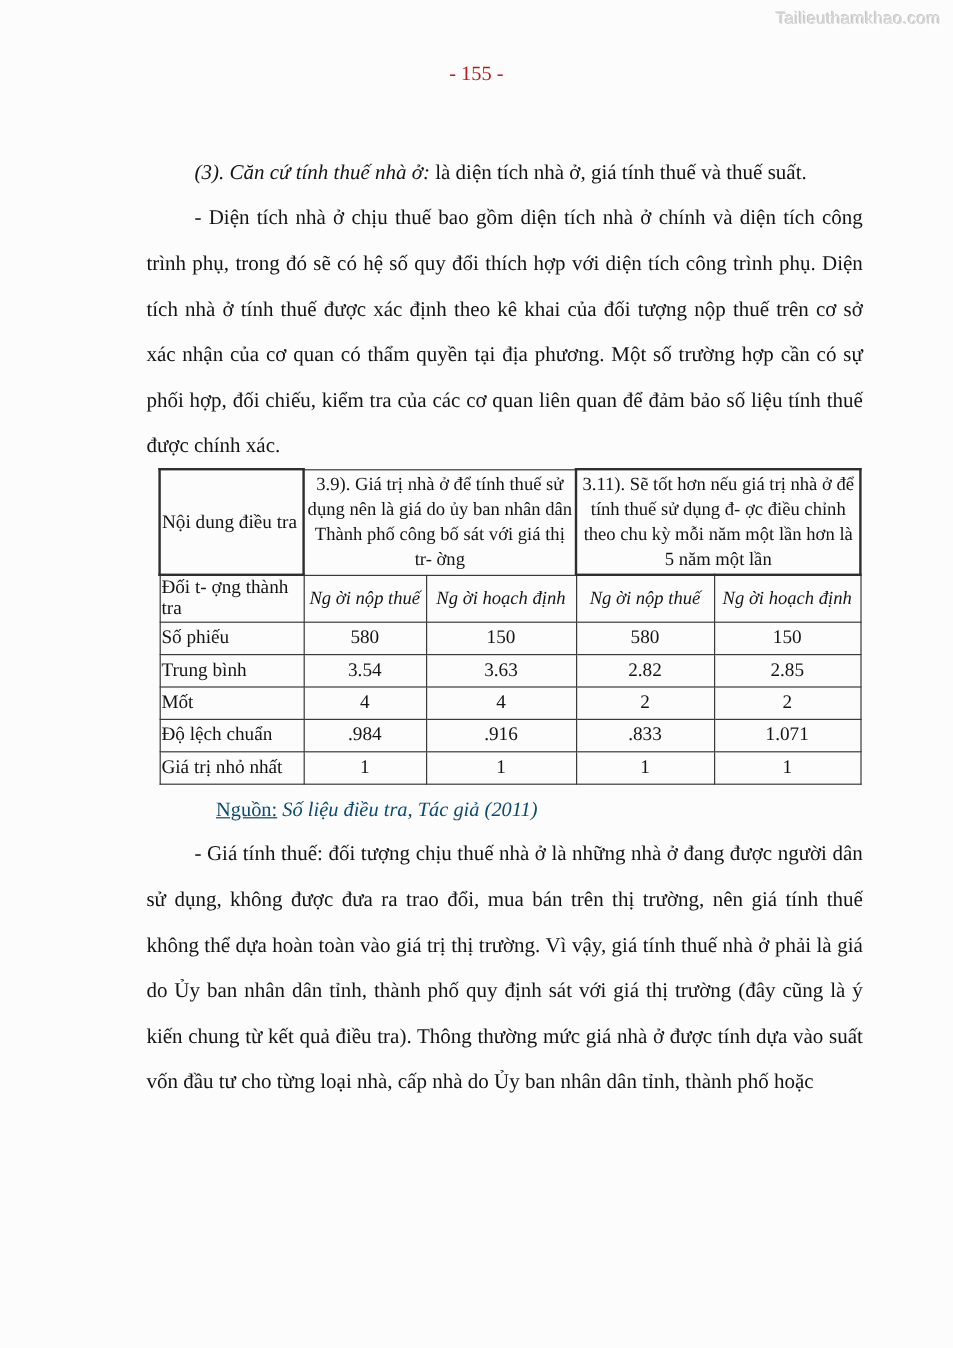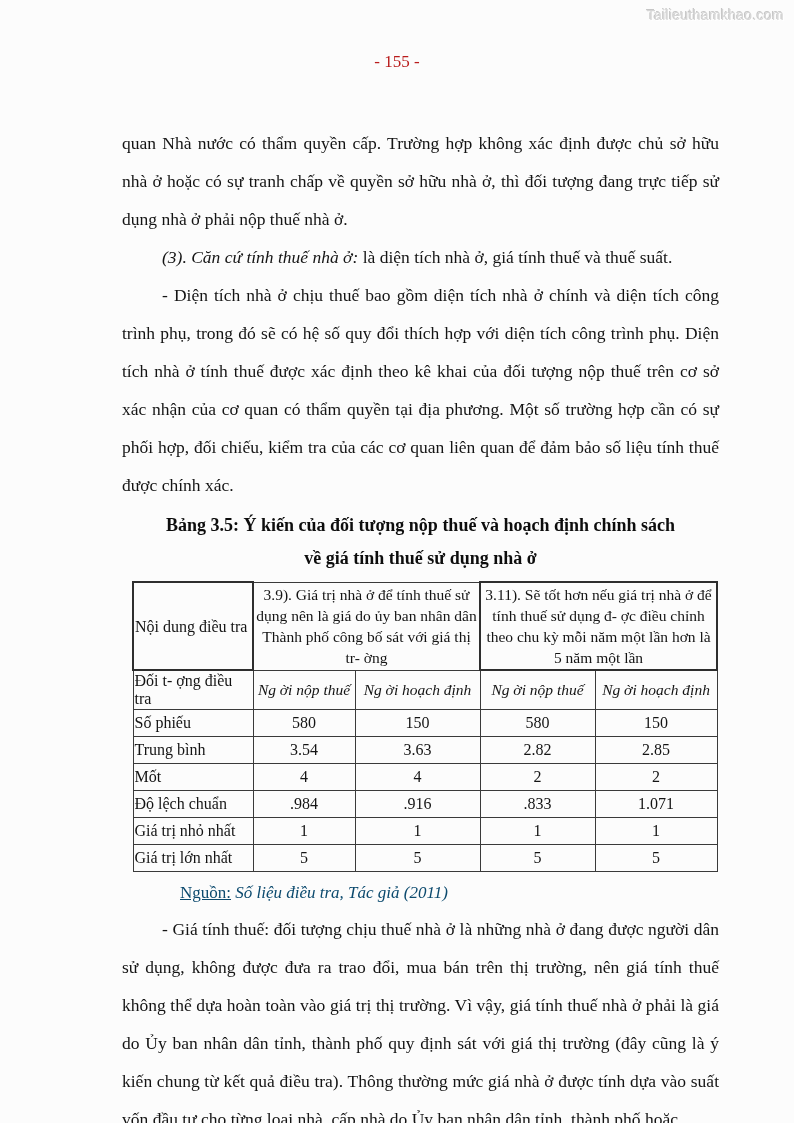--- a/index.html
+++ b/index.html
@@ -70,47 +70,42 @@
   .spacer-small { height: 4px; }
 </style>
 </head>
 <body>
 
 <div class="watermark">Tailieuthamkhao.com</div>
 <div class="page-number">- 155 -</div>
 
 <div class="content">
 
-  <p class="body-par">quan Nhà nước có thẩm quyền cấp. Trường hợp không xác định được chủ sở hữu nhà ở hoặc có sự tranh chấp về quyền sở hữu nhà ở, thì đối tượng đang trực tiếp sử dụng nhà ở phải nộp thuế nhà ở.</p>
 
   <p class="body-par indent"><span class="italic-lead">(3). Căn cứ tính thuế nhà ở:</span><span> là diện tích nhà ở, giá tính thuế và thuế suất.</span></p>
 
   <p class="body-par indent">- Diện tích nhà ở chịu thuế bao gồm diện tích nhà ở chính và diện tích công trình phụ, trong đó sẽ có hệ số quy đổi thích hợp với diện tích công trình phụ. Diện tích nhà ở tính thuế được xác định theo kê khai của đối tượng nộp thuế trên cơ sở xác nhận của cơ quan có thẩm quyền tại địa phương. Một số trường hợp cần có sự phối hợp, đối chiếu, kiểm tra của các cơ quan liên quan để đảm bảo số liệu tính thuế được chính xác.</p>
 
-  <div class="caption">
-    <div>Bảng 3.5: Ý kiến của đối tượng nộp thuế và hoạch định chính sách</div>
-    <div>về giá tính thuế sử dụng nhà ở</div>
-  </div>
 
   <table class="survey">
     <colgroup>
       <col style="width:120px">
       <col style="width:102px">
       <col style="width:125px">
       <col style="width:115px">
       <col style="width:122px">
     </colgroup>
     <tbody>
       <tr>
         <td class="qhead outer" style="text-align:left; font-size:16px;">Nội dung điều tra</td>
         <td class="qhead" colspan="2">3.9). Giá trị nhà ở để tính thuế sử dụng nên là giá do ủy ban nhân dân Thành phố công bố sát với giá thị tr- ờng</td>
         <td class="qhead outer" colspan="2">3.11). Sẽ tốt hơn nếu giá trị nhà ở để tính thuế sử dụng đ- ợc điều chỉnh theo chu kỳ mỗi năm một lần hơn là 5 năm một lần</td>
       </tr>
       <tr>
-        <td class="rowlabel">Đối t- ợng điều tra</td>
+        <td class="rowlabel">Đối t- ợng thành tra</td>
         <td class="respondent">Ng ời nộp thuế</td>
         <td class="respondent">Ng ời hoạch định</td>
         <td class="respondent">Ng ời nộp thuế</td>
         <td class="respondent">Ng ời hoạch định</td>
       </tr>
       <tr>
         <td class="rowlabel">Số phiếu</td>
         <td class="num">580</td>
         <td class="num">150</td>
         <td class="num">580</td>
@@ -137,27 +132,20 @@
         <td class="num">.833</td>
         <td class="num">1.071</td>
       </tr>
       <tr>
         <td class="rowlabel">Giá trị nhỏ nhất</td>
         <td class="num">1</td>
         <td class="num">1</td>
         <td class="num">1</td>
         <td class="num">1</td>
       </tr>
-      <tr>
-        <td class="rowlabel">Giá trị lớn nhất</td>
-        <td class="num">5</td>
-        <td class="num">5</td>
-        <td class="num">5</td>
-        <td class="num">5</td>
-      </tr>
     </tbody>
   </table>
 
   <div class="source-line"><span class="src-label">Nguồn:</span>&nbsp;<span class="src-text">Số liệu điều tra, Tác giả (2011)</span></div>
 
   <div class="spacer-small"></div>
 
   <p class="body-par indent">- Giá tính thuế: đối tượng chịu thuế nhà ở là những nhà ở đang được người dân sử dụng, không được đưa ra trao đổi, mua bán trên thị trường, nên giá tính thuế không thể dựa hoàn toàn vào giá trị thị trường. Vì vậy, giá tính thuế nhà ở phải là giá do Ủy ban nhân dân tỉnh, thành phố quy định sát với giá thị trường (đây cũng là ý kiến chung từ kết quả điều tra). Thông thường mức giá nhà ở được tính dựa vào suất vốn đầu tư cho từng loại nhà, cấp nhà do Ủy ban nhân dân tỉnh, thành phố hoặc</p>
 
 </div>

